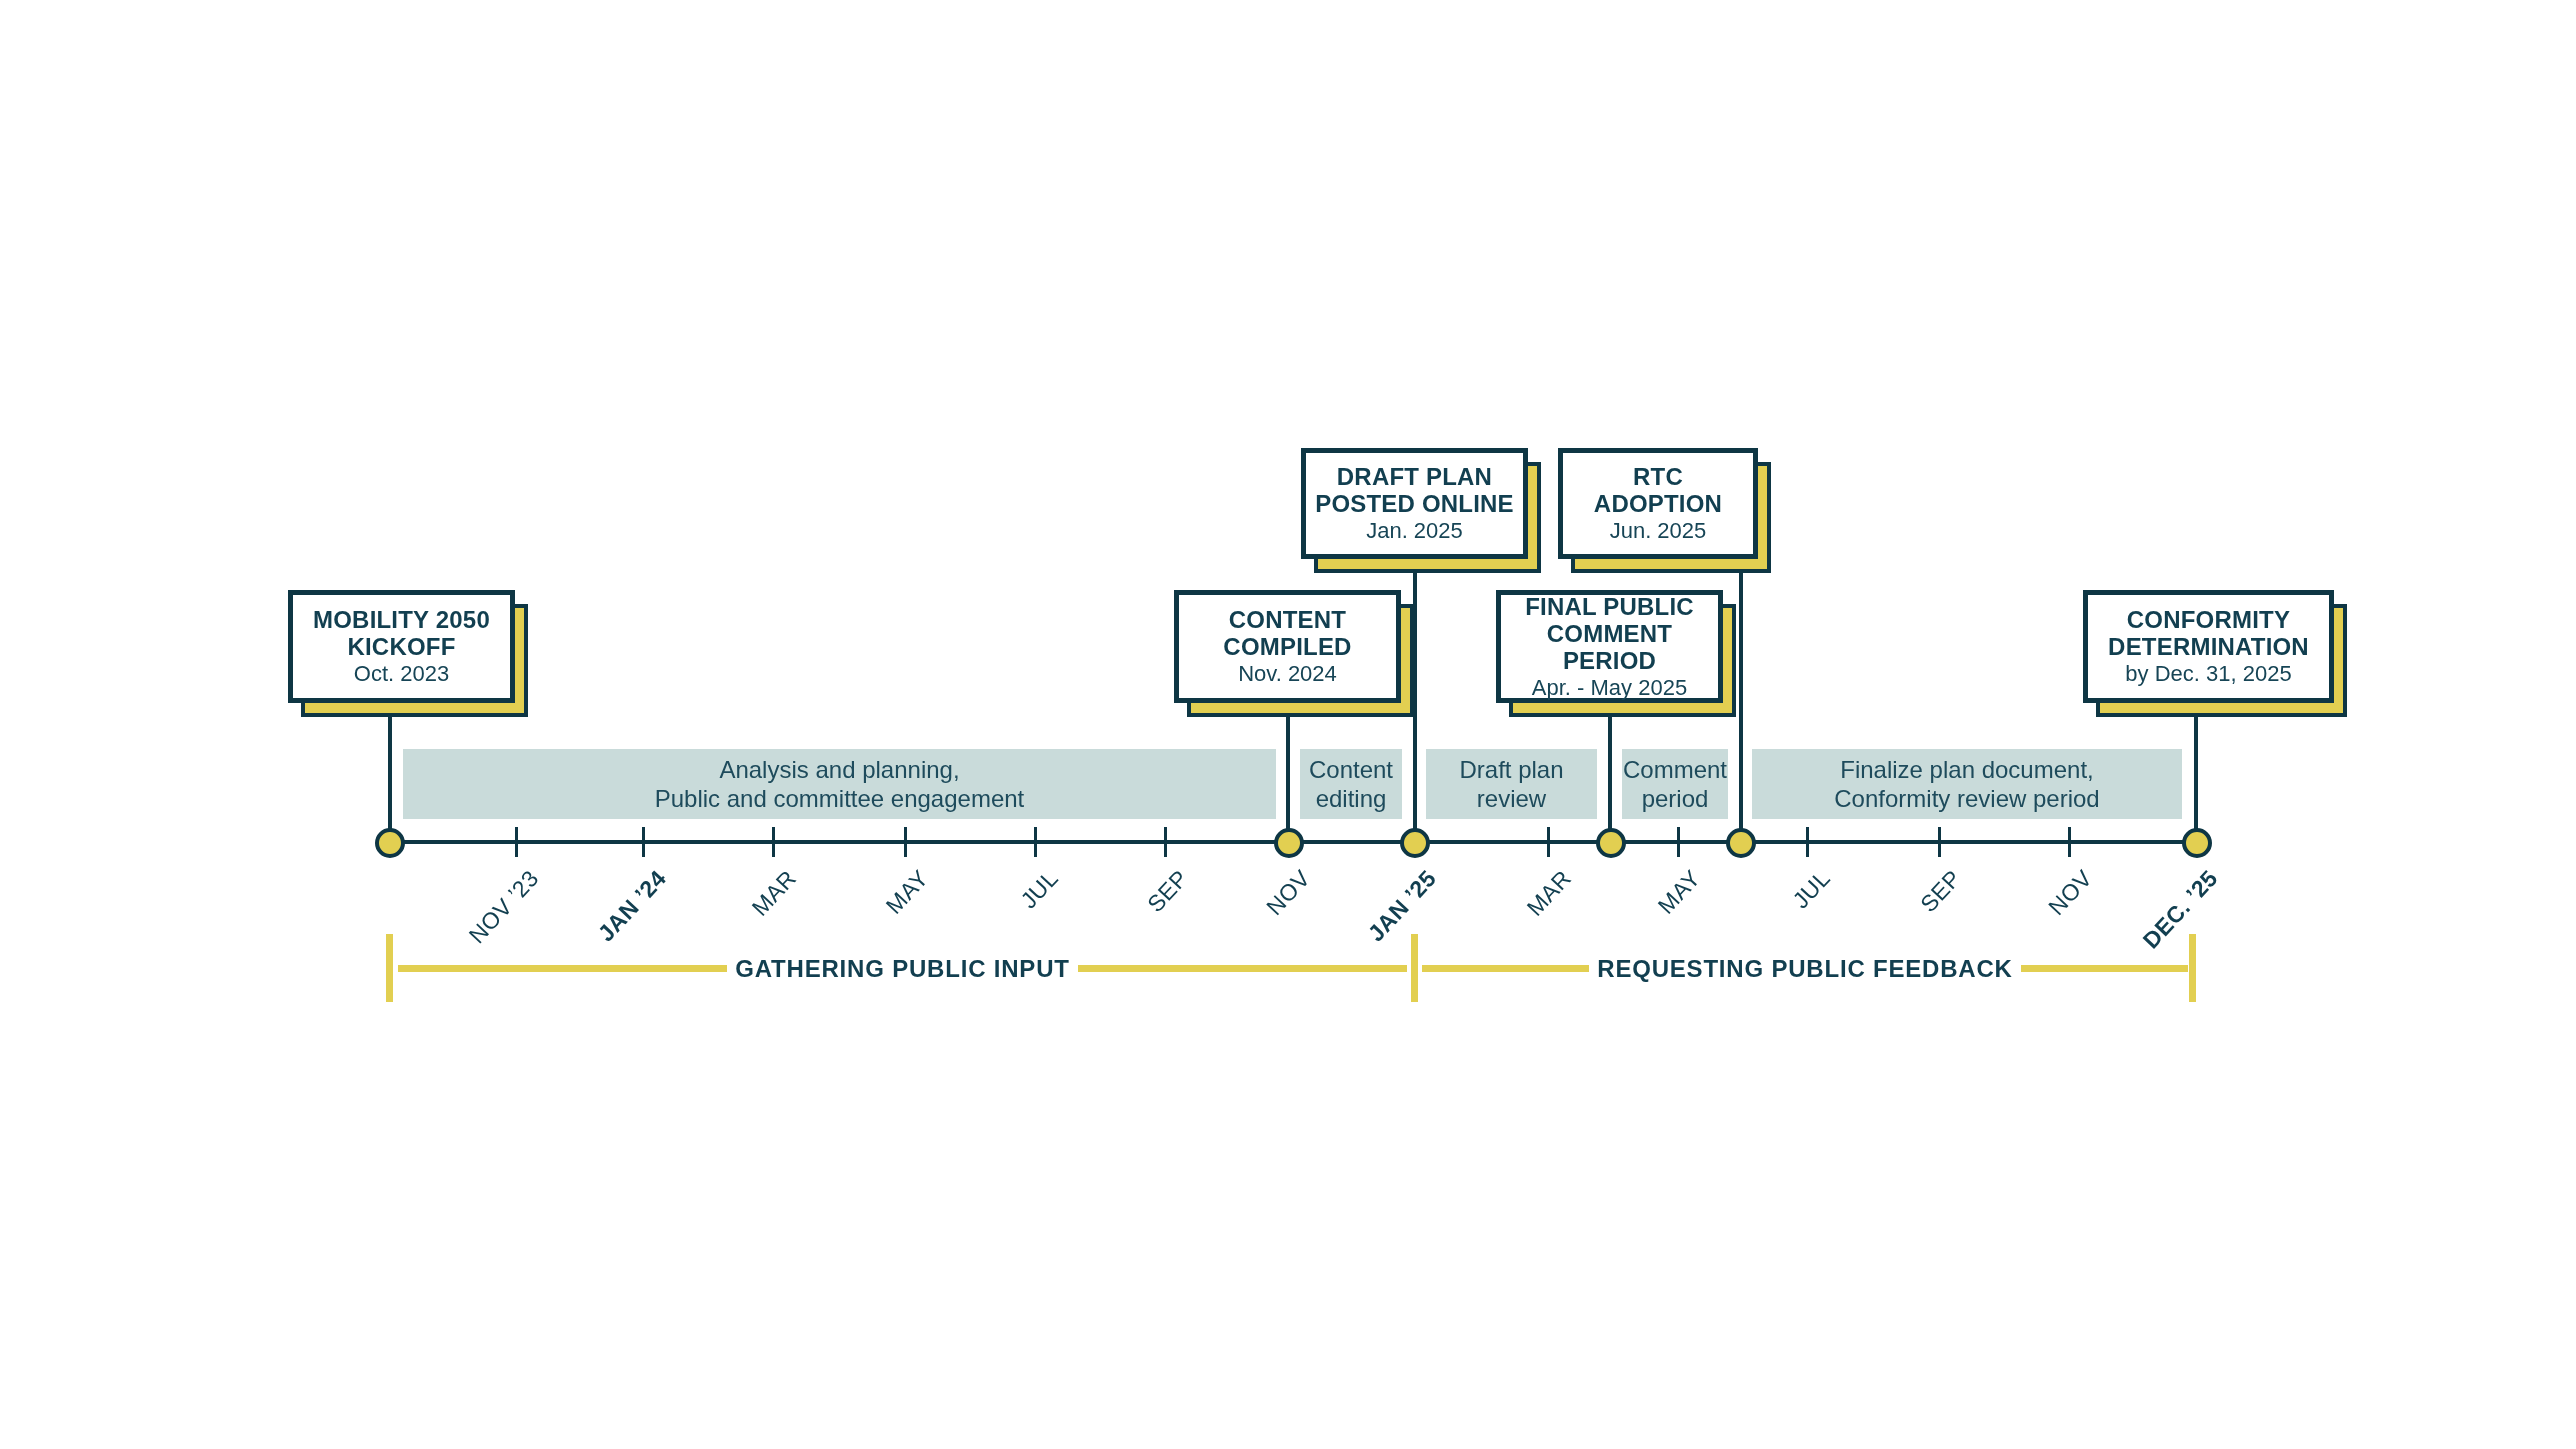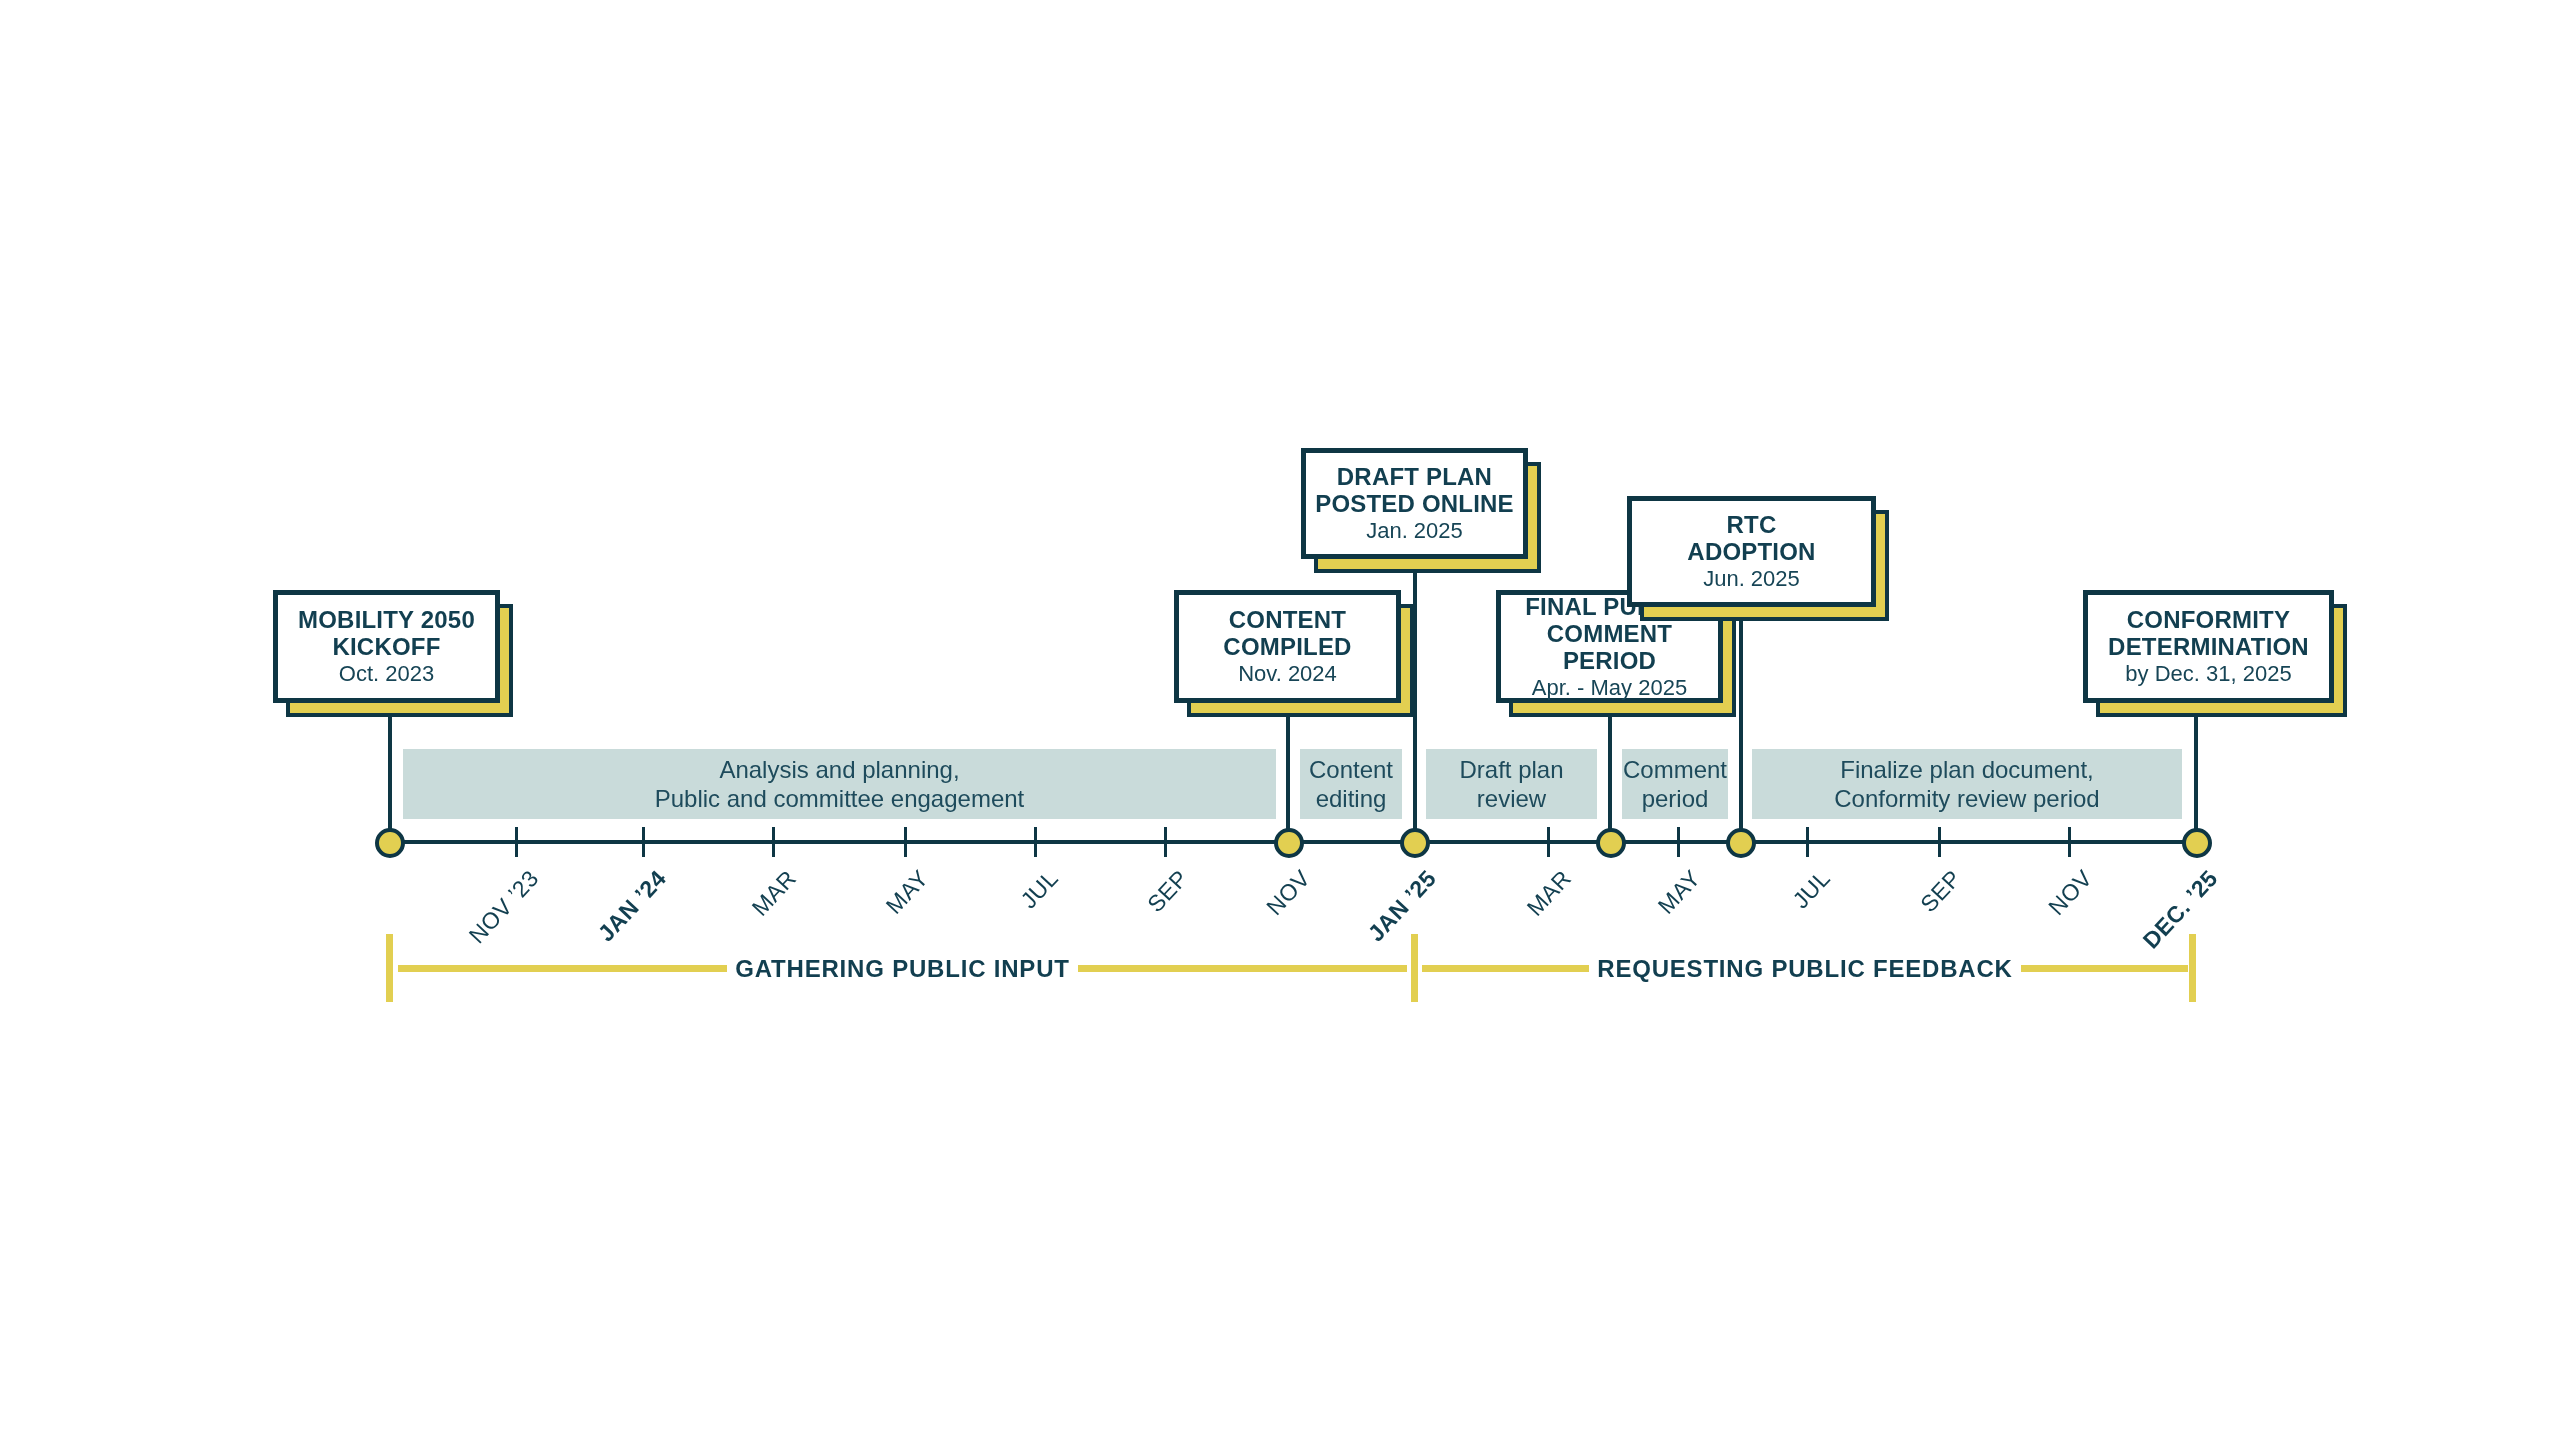--- a/index.html
+++ b/index.html
@@ -108,21 +108,21 @@
   <div class="tick" style="left:1938px;"></div>
   <div class="tick" style="left:2068px;"></div>
 
   <div class="marker" style="left:375px;"></div>
   <div class="marker" style="left:1274px;"></div>
   <div class="marker" style="left:1400px;"></div>
   <div class="marker" style="left:1596px;"></div>
   <div class="marker" style="left:1726px;"></div>
   <div class="marker" style="left:2182px;"></div>
 
-  <div class="milestone" style="left:273px; top:590px; width:227px; height:113px;">
+  <div class="milestone" style="left:288px; top:590px; width:227px; height:113px;">
     <div class="card-shadow"></div>
     <div class="card">
       <div class="title">MOBILITY 2050</div>
       <div class="title">KICKOFF</div>
       <div class="date">Oct. 2023</div>
     </div>
   </div>
 
   <div class="milestone" style="left:1174px; top:590px; width:227px; height:113px;">
     <div class="card-shadow"></div>
@@ -153,21 +153,21 @@
 
   <div class="milestone" style="left:1301px; top:448px; width:227px; height:111px;">
     <div class="card-shadow"></div>
     <div class="card">
       <div class="title">DRAFT PLAN</div>
       <div class="title">POSTED ONLINE</div>
       <div class="date">Jan. 2025</div>
     </div>
   </div>
 
-  <div class="milestone" style="left:1627px; top:448px; width:249px; height:111px;margin-top:48px;">
+  <div class="milestone" style="left:1558px; top:448px; width:200px; height:111px;">
     <div class="card-shadow"></div>
     <div class="card">
       <div class="title">RTC</div>
       <div class="title">ADOPTION</div>
       <div class="date">Jun. 2025</div>
     </div>
   </div>
 
   <div class="mlabel" style="right:2051px;">NOV ’23</div>
   <div class="mlabel bold" style="right:1924px;">JAN ’24</div>

